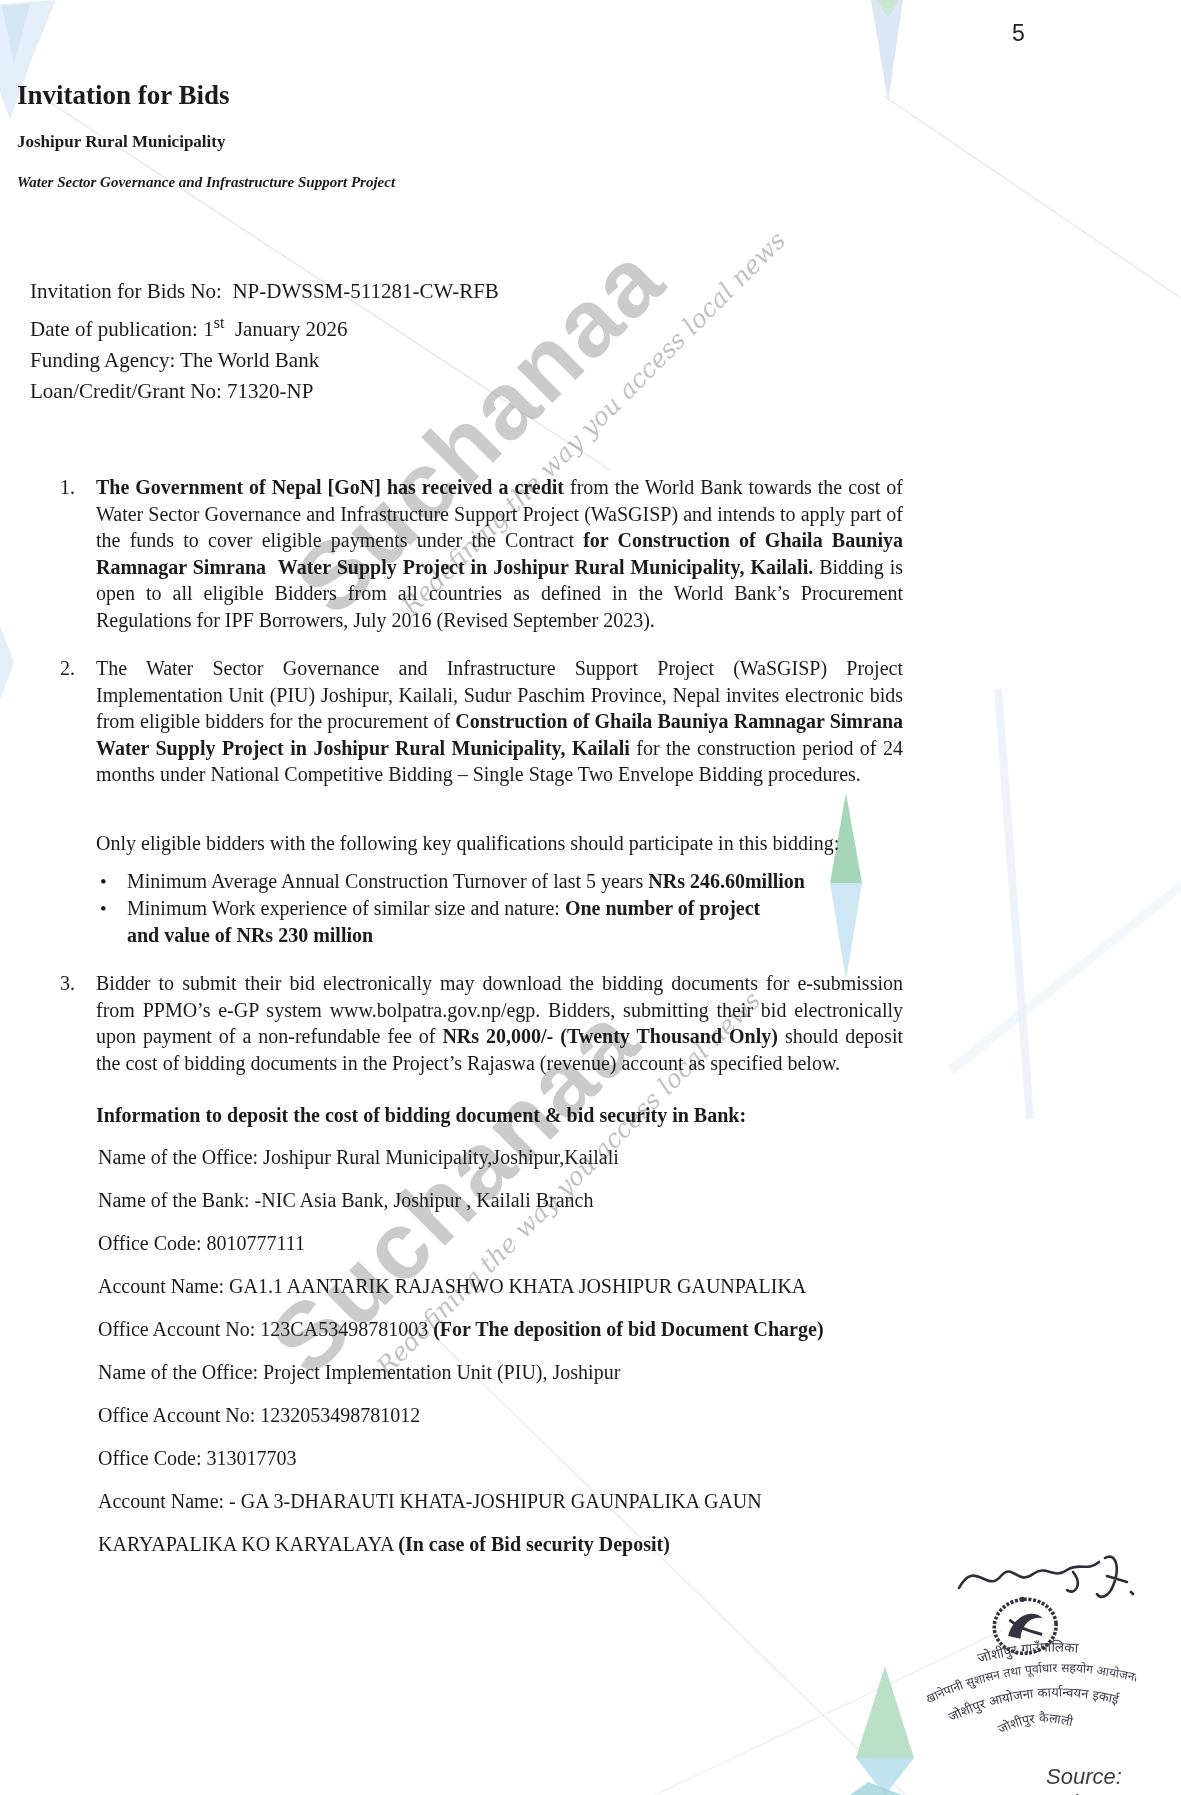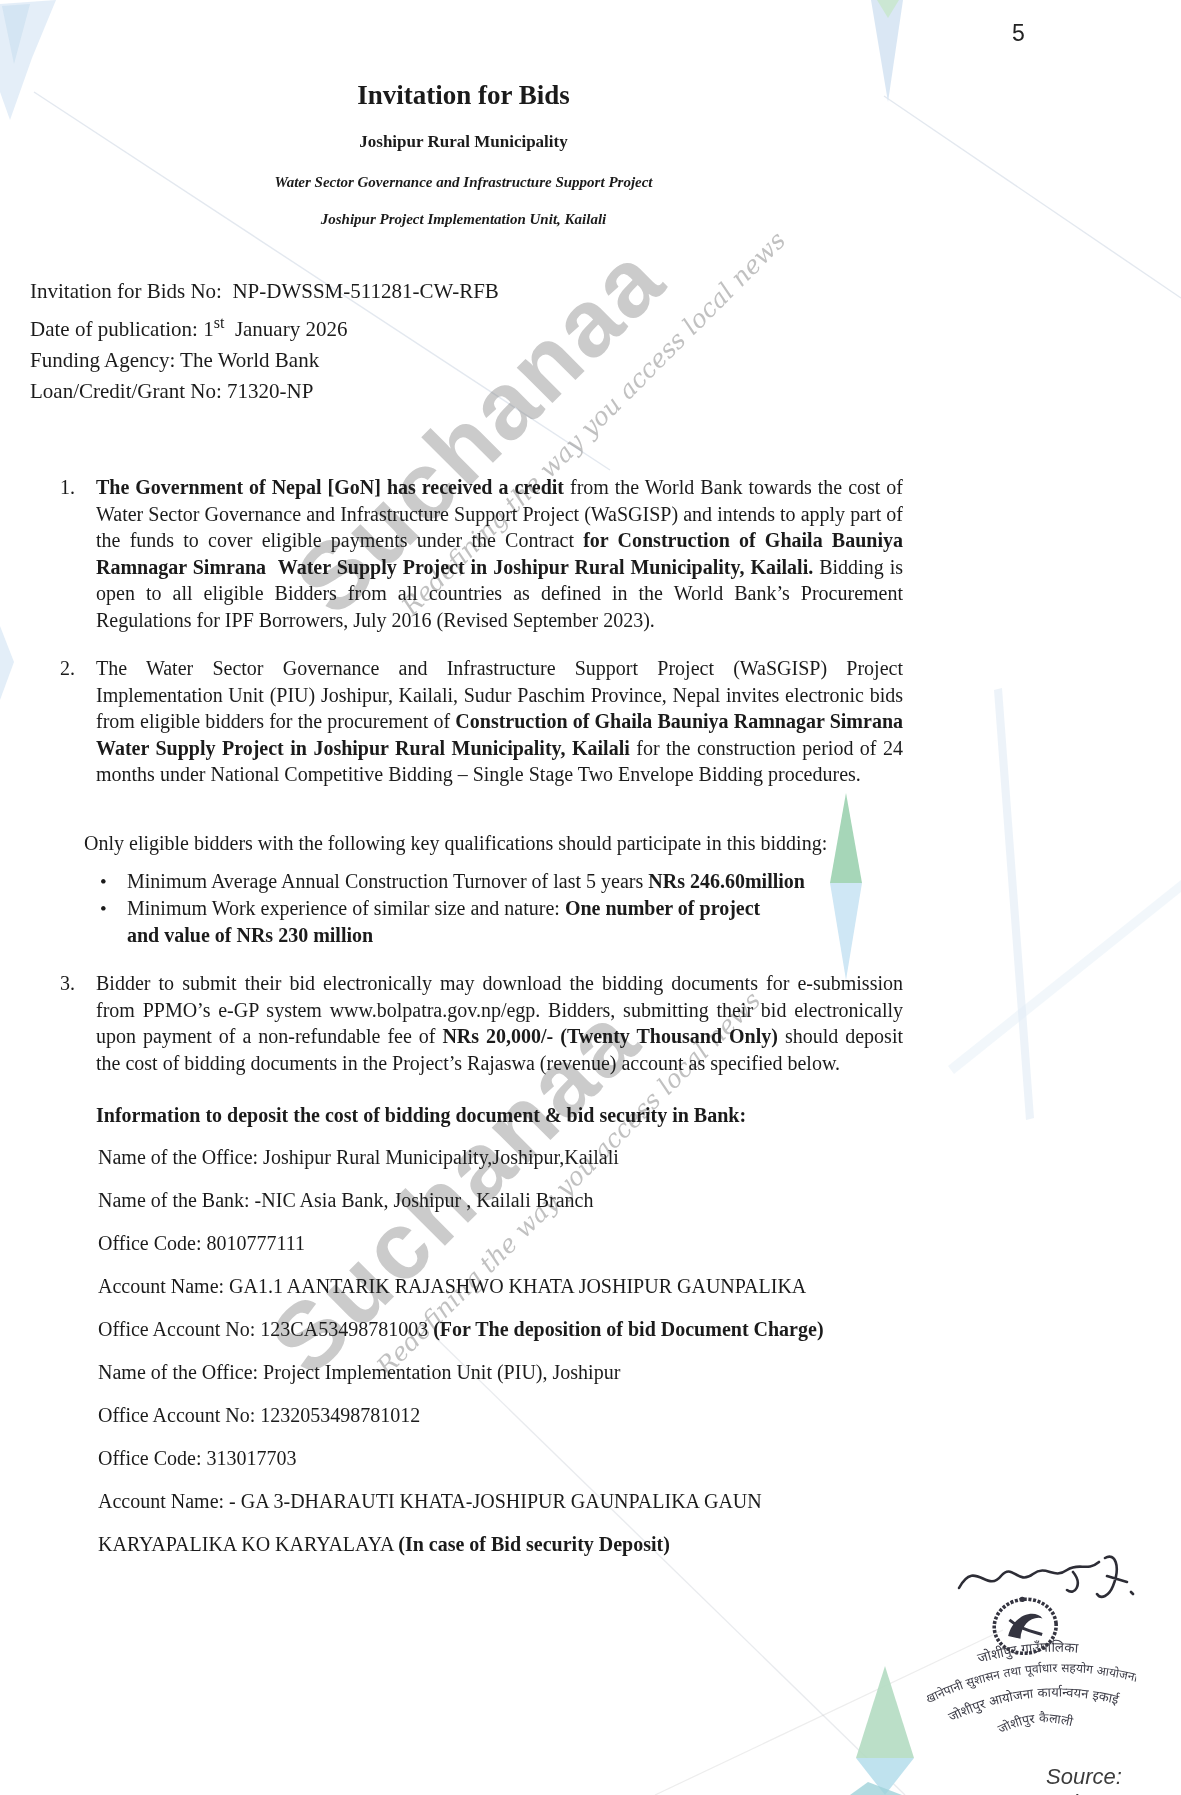--- a/index.html
+++ b/index.html
@@ -25,36 +25,36 @@
   .wm-tagline{
     font-family:"DejaVu Serif", serif;font-style:italic;font-size:25px;
     color:rgba(136,136,136,0.52);margin-top:14px;margin-left:170px;white-space:nowrap;
   }
   
   .content{position:absolute;left:0;top:0;width:1181px;height:1795px;z-index:2;}
   .page-number{
     position:absolute;left:1012px;top:20px;
     font-family:"Liberation Sans", sans-serif;font-size:23px;color:#222;
   }
-  .doc-header{position:absolute;left:27px;top:80px;width:873px;text-align:center;}
+  .doc-header{position:absolute;left:17px;top:80px;width:873px;text-align:left;}
   .doc-title{font-size:27px;font-weight:700;line-height:30px;margin-bottom:20px;}
   .doc-org{font-size:17px;font-weight:700;line-height:24px;margin-bottom:16px;}
   .doc-project,.doc-unit{font-size:15px;font-weight:700;font-style:italic;line-height:24px;}
   .doc-project{margin-bottom:13px;}
   .details{position:absolute;left:30px;top:276px;font-size:21px;line-height:31px;}
   .details sup{font-size:16px;}
   .list-item{position:absolute;display:flex;font-size:20px;line-height:26.5px;}
   .li-num{width:36px;flex:0 0 36px;}
   .li-body{width:807px;text-align:justify;}
   .p1{left:60px;top:474px;}
   .p2{left:60px;top:655px;}
   .p3{left:60px;top:970px;}
   .bi{font-weight:700;}
   .b{font-weight:700;}
-  .note{position:absolute;left:84px;top:832px;width:780px;font-size:20px;}
+  .note{position:absolute;left:96px;top:832px;width:780px;font-size:20px;}
   .bullets{position:absolute;left:100px;top:868px;font-size:20px;line-height:27px;}
   .bullet-row{display:flex;}
   .bullet-marker{width:27px;flex:0 0 27px;font-size:19px;}
   .bullet-text{width:720px;}
   .bank-heading{position:absolute;left:96px;top:1104px;font-size:20px;font-weight:700;}
   .bank-lines{position:absolute;left:98px;top:1136px;width:830px;font-size:20px;line-height:43px;}
   .bank-line{white-space:nowrap;}
   
   .signature-wrap{position:absolute;left:955px;top:1550px;z-index:3;}
   .stamp-wrap{position:absolute;left:925px;top:1590px;z-index:3;transform:rotate(-6deg);}
@@ -99,21 +99,20 @@
   </div>
 
   <div class="content">
 
     <div class="page-number">5</div>
 
     <div class="doc-header">
       <div class="doc-title">Invitation for Bids</div>
       <div class="doc-org">Joshipur Rural Municipality</div>
       <div class="doc-project">Water Sector Governance and Infrastructure Support Project</div>
-      <div class="doc-unit">Joshipur Project Implementation Unit, Kailali</div>
     </div>
 
     <div class="details">
       <div>Invitation for Bids No:&nbsp; NP-DWSSM-511281-CW-RFB</div>
       <div><span>Date of publication: 1</span><sup>st</sup><span>&nbsp; January 2026</span></div>
       <div>Funding Agency: The World Bank</div>
       <div>Loan/Credit/Grant No: 71320-NP</div>
     </div>
 
     <div class="list-item p1">

